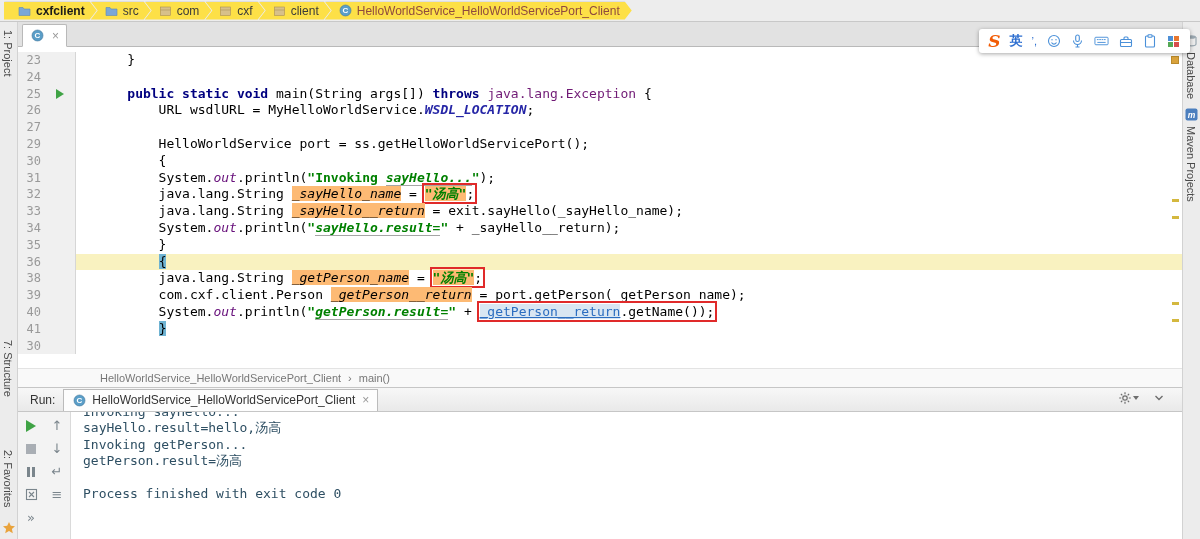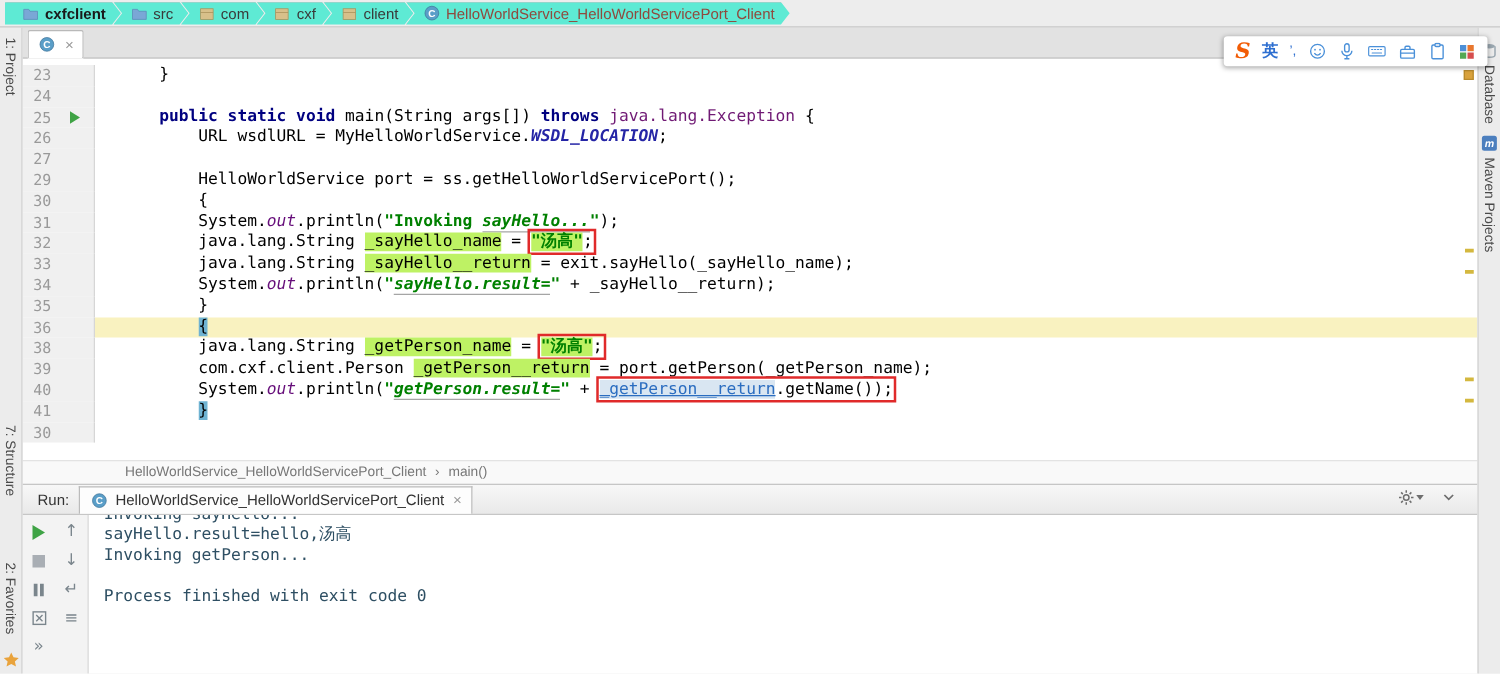--- a/index.html
+++ b/index.html
@@ -2,21 +2,21 @@
 <html><head>
 <meta charset="utf-8">
 <style>
   html,body{margin:0;padding:0;background:#fff;}
   .window{position:relative;width:1200px;height:539px;background:#ECECEC;overflow:hidden;
           font-family:"Liberation Sans",sans-serif;font-size:12px;color:#333;}
 
   
   .navbar{position:absolute;left:0;top:0;width:100%;height:22px;background:#EDEDED;
           border-bottom:1px solid #C8C8C8;display:flex;align-items:center;padding-left:4px;box-sizing:border-box;z-index:5;}
-  .crumb{display:flex;align-items:center;gap:4px;height:18px;padding:0 12px 0 13px;background:#5eead4;
+  .crumb{display:flex;align-items:center;gap:4px;height:18px;padding:0 12px 0 13px;background:#fde047;
          position:relative;margin-left:-6px;filter:drop-shadow(0 0 1px #9a9a9a);
          clip-path:polygon(0 0,calc(100% - 7px) 0,100% 50%,calc(100% - 7px) 100%,0 100%,7px 50%);}
   .crumb.first{margin-left:0;clip-path:polygon(0 0,calc(100% - 7px) 0,100% 50%,calc(100% - 7px) 100%,0 100%);}
   .crumb-label{color:#3A3A3A;white-space:nowrap;}
   .crumb-label.bold{font-weight:bold;color:#1a1a1a;}
   .crumb-label.maroon{color:#8F4A3E;}
 
   
   .lstrip,.rstrip{position:absolute;top:22px;width:18px;height:517px;background:#ECECEC;box-sizing:border-box;z-index:4;}
   .lstrip{left:0;border-right:1px solid #D2D2D2;}
@@ -45,21 +45,21 @@
              border-top:5px solid transparent;border-bottom:5px solid transparent;cursor:pointer;}
   .codecell{flex:1 1 auto;padding-left:20px;color:#000;}
   .crow.cur .codecell{background:#F9F2C0;}
   .tk-p{color:#000;}
   .tk-k{color:#000080;font-weight:bold;}
   .tk-s{color:#008000;font-weight:bold;}
   .tk-f{color:#660E7A;font-style:italic;}
   .tk-cf{color:#2525A6;font-weight:bold;font-style:italic;}
   .tk-g{color:#701a75;}
   .tk-sq{border-bottom:1px solid #A5A5A5;font-style:italic;}
-  .tk-hl{background:#bef264;}
+  .tk-hl{background:#fdba74;font-style:italic;}
   .tk-link{color:#2B6DC0;text-decoration:underline;background:#D9E6F2;}
   .tk-b{background:#6FB3D2;}
   .redbox{outline:2px solid #E02A2A;outline-offset:1px;}
   .stripe-mark{position:absolute;right:3px;width:7px;height:3px;background:#D4B83F;}
   .top-indicator{position:absolute;right:3px;top:9px;width:8px;height:8px;background:#D9A23C;border:1px solid #B98A2C;box-sizing:border-box;}
 
   
   .bcbar{flex:0 0 18px;height:18px;background:#F9F9F9;border-top:1px solid #E3E3E3;display:flex;align-items:center;
          font-size:11px;color:#777;padding-left:82px;gap:7px;}
   .bcbar .bc-item{cursor:pointer;}
@@ -276,21 +276,21 @@
           <span class="rt">↵</span>
           <span class="rt">
             <svg width="13" height="13" viewBox="0 0 13 13" fill="none" stroke="#7A858C" stroke-width="1.1">
               <rect x="1.5" y="1.5" width="10" height="10"></rect>
               <path d="M4 4l5 5M9 4l-5 5"></path>
             </svg>
           </span>
           <span class="rt">≡</span>
           <span class="rt">»</span>
         </div>
-      <div class="console" id="console"><div class="cline">Invoking sayHello...</div><div class="cline">sayHello.result=hello,汤高</div><div class="cline">Invoking getPerson...</div><div class="cline">&nbsp;</div><div class="cline">Process finished with exit code 0</div></div>
+      <div class="console" id="console"><div class="cline">Invoking sayHello...</div><div class="cline">sayHello.result=hello,汤高</div><div class="cline">Invoking getPerson...</div><div class="cline">getPerson.result=汤高</div><div class="cline">&nbsp;</div><div class="cline">Process finished with exit code 0</div></div>
     </div>
 
   </div>
 
   <div class="imebar">
     <span class="s-logo">S</span>
     <span class="ime-mode">英</span>
     <span class="ime-punct">’,</span>
     <span id="ime-icons" style="display:flex;gap:9px">
         <span class="icn">

